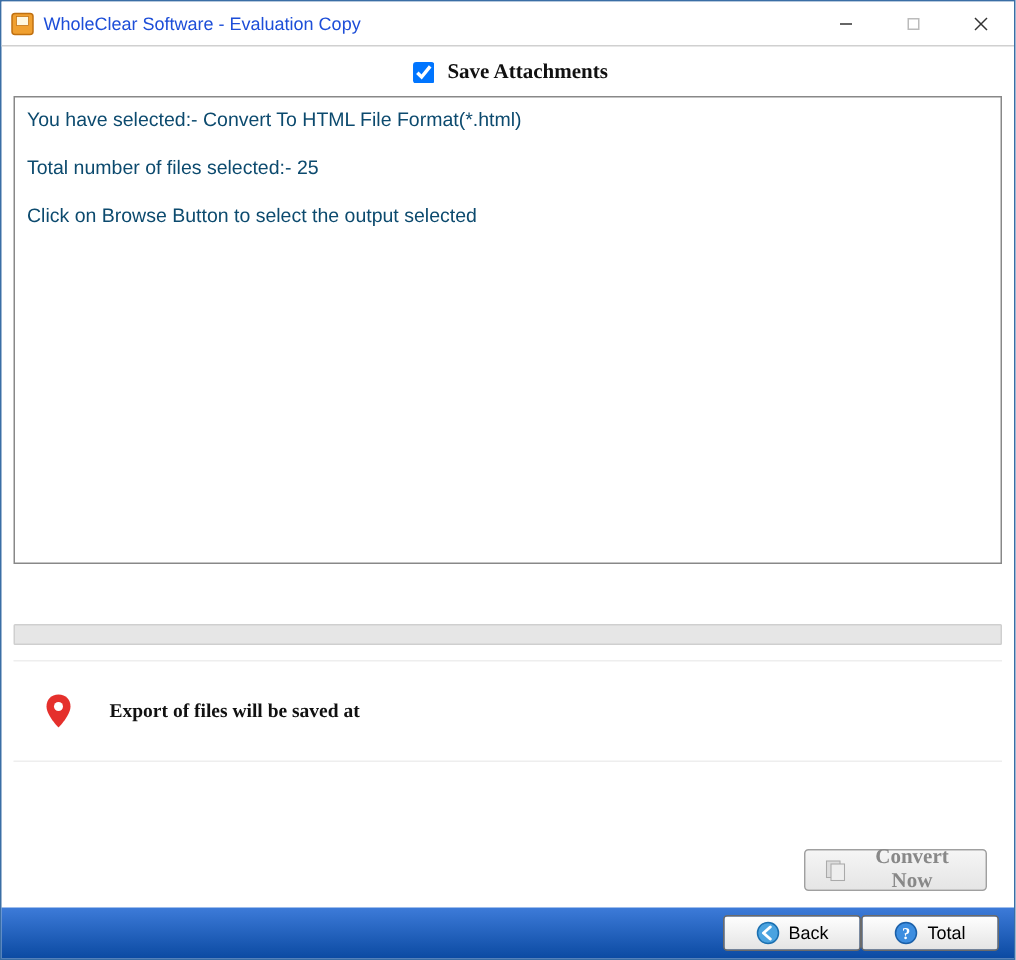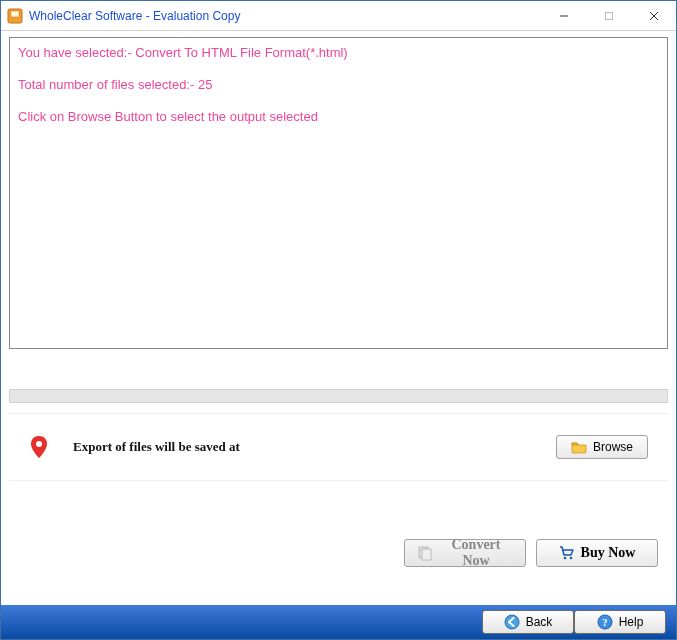--- a/index.html
+++ b/index.html
@@ -48,21 +48,21 @@
     font-weight: bold;
     color: #111;
   }
   .checkbox-row input { transform: scale(1.1); margin-right: 6px; vertical-align: middle;}
   .log-box {
     border: 1px solid #888;
     height: 312px;
     padding: 6px 8px;
     font-family: Verdana, sans-serif;
     font-size: 13px;
-    color: #ec4899;
+    color: #0c4a6e;
     line-height: 1.4;
     background: #fff;
   }
   .log-box p { margin: 0 0 14px 0; }
   .progress-area {
     margin-top: 40px;
     height: 14px;
     background: #e6e6e6;
     border: 1px solid #cfcfcf;
     border-radius: 1px;
@@ -162,71 +162,62 @@
       <svg width="10" height="10" viewBox="0 0 10 10">
           <line x1="1" y1="1" x2="9" y2="9" stroke="currentColor" stroke-width="1"></line>
           <line x1="9" y1="1" x2="1" y2="9" stroke="currentColor" stroke-width="1"></line>
         </svg>
     </div>
   </div>
 </div>
 
 <div class="content">
 
+  <div class="checkbox-row">
+    <label>
+      <input type="checkbox" checked="" style="">
+      <span>Save Attachments</span>
+    </label>
+  </div>
 
   <div class="log-box">
     <p>You have selected:- Convert To HTML File Format(*.html)</p>
     <p>Total number of files selected:- 25</p>
     <p>Click on Browse Button to select the output selected</p>
   </div>
 
   <div class="progress-area"></div>
 
   <div class="export-row">
     <svg class="pin-icon" viewBox="0 0 20 24">
       <path d="M10 1 C5 1 2 4.5 2 9 C2 15 10 23 10 23 C10 23 18 15 18 9 C18 4.5 15 1 10 1 Z" fill="#e5302c"></path>
       <circle cx="10" cy="9" r="3" fill="#fff"></circle>
     </svg>
     <div class="export-label">Export of files will be saved at</div>
-    <button class="btn" style="width:92px;">
-      <svg class="ficon" viewBox="0 0 16 16">
-        <path d="M1 4 h5 l1.5 2 H15 v7 a1 1 0 0 1 -1 1 H2 a1 1 0 0 1 -1 -1 Z" fill="#f7c84a" stroke="#c98f12" stroke-width="0.7"></path>
-        <path d="M1 4 h5 l1.5 2 H1 Z" fill="#e8b232" stroke="#c98f12" stroke-width="0.7"></path>
-      </svg>
-      <span>Browse</span>
-    </button>
   </div>
 
   <div class="bottom-buttons">
     <button class="btn big disabled">
       <svg class="ficon" viewBox="0 0 16 16">
         <rect x="2" y="2" width="9" height="11" fill="#ddd" stroke="#aaa" stroke-width="0.7"></rect>
         <rect x="5" y="4" width="9" height="11" fill="#eee" stroke="#aaa" stroke-width="0.7"></rect>
       </svg>
       <span>Convert Now</span>
-    </button>
-    <button class="btn big">
-      <svg class="ficon" viewBox="0 0 16 16">
-        <path d="M1 2 h2 l2 8 h7 l2 -5 H4" fill="none" stroke="#1558b0" stroke-width="1.5" stroke-linejoin="round"></path>
-        <circle cx="6" cy="13" r="1.3" fill="#1558b0"></circle>
-        <circle cx="12" cy="13" r="1.3" fill="#1558b0"></circle>
-      </svg>
-      <span>Buy Now</span>
     </button>
   </div>
 </div>
 
 <div class="footer">
   <button class="btn">
     <svg class="ficon" viewBox="0 0 16 16">
       <circle cx="8" cy="8" r="7" fill="#4aa3e0" stroke="#1a6fb0"></circle>
       <path d="M9.5 4 L5 8 L9.5 12" fill="none" stroke="#fff" stroke-width="2" stroke-linecap="round" stroke-linejoin="round"></path>
     </svg>
     <span>Back</span>
   </button>
   <button class="btn">
     <svg class="ficon" viewBox="0 0 16 16">
       <circle cx="8" cy="8" r="7" fill="#3d8ee0" stroke="#1a5fa8"></circle>
       <text x="8" y="12" text-anchor="middle" font-size="11" font-weight="bold" fill="#fff" font-family="Georgia">?</text>
     </svg>
-    <span>Help</span>
+    <span>Total</span>
   </button>
 </div>
 
 </body></html>

